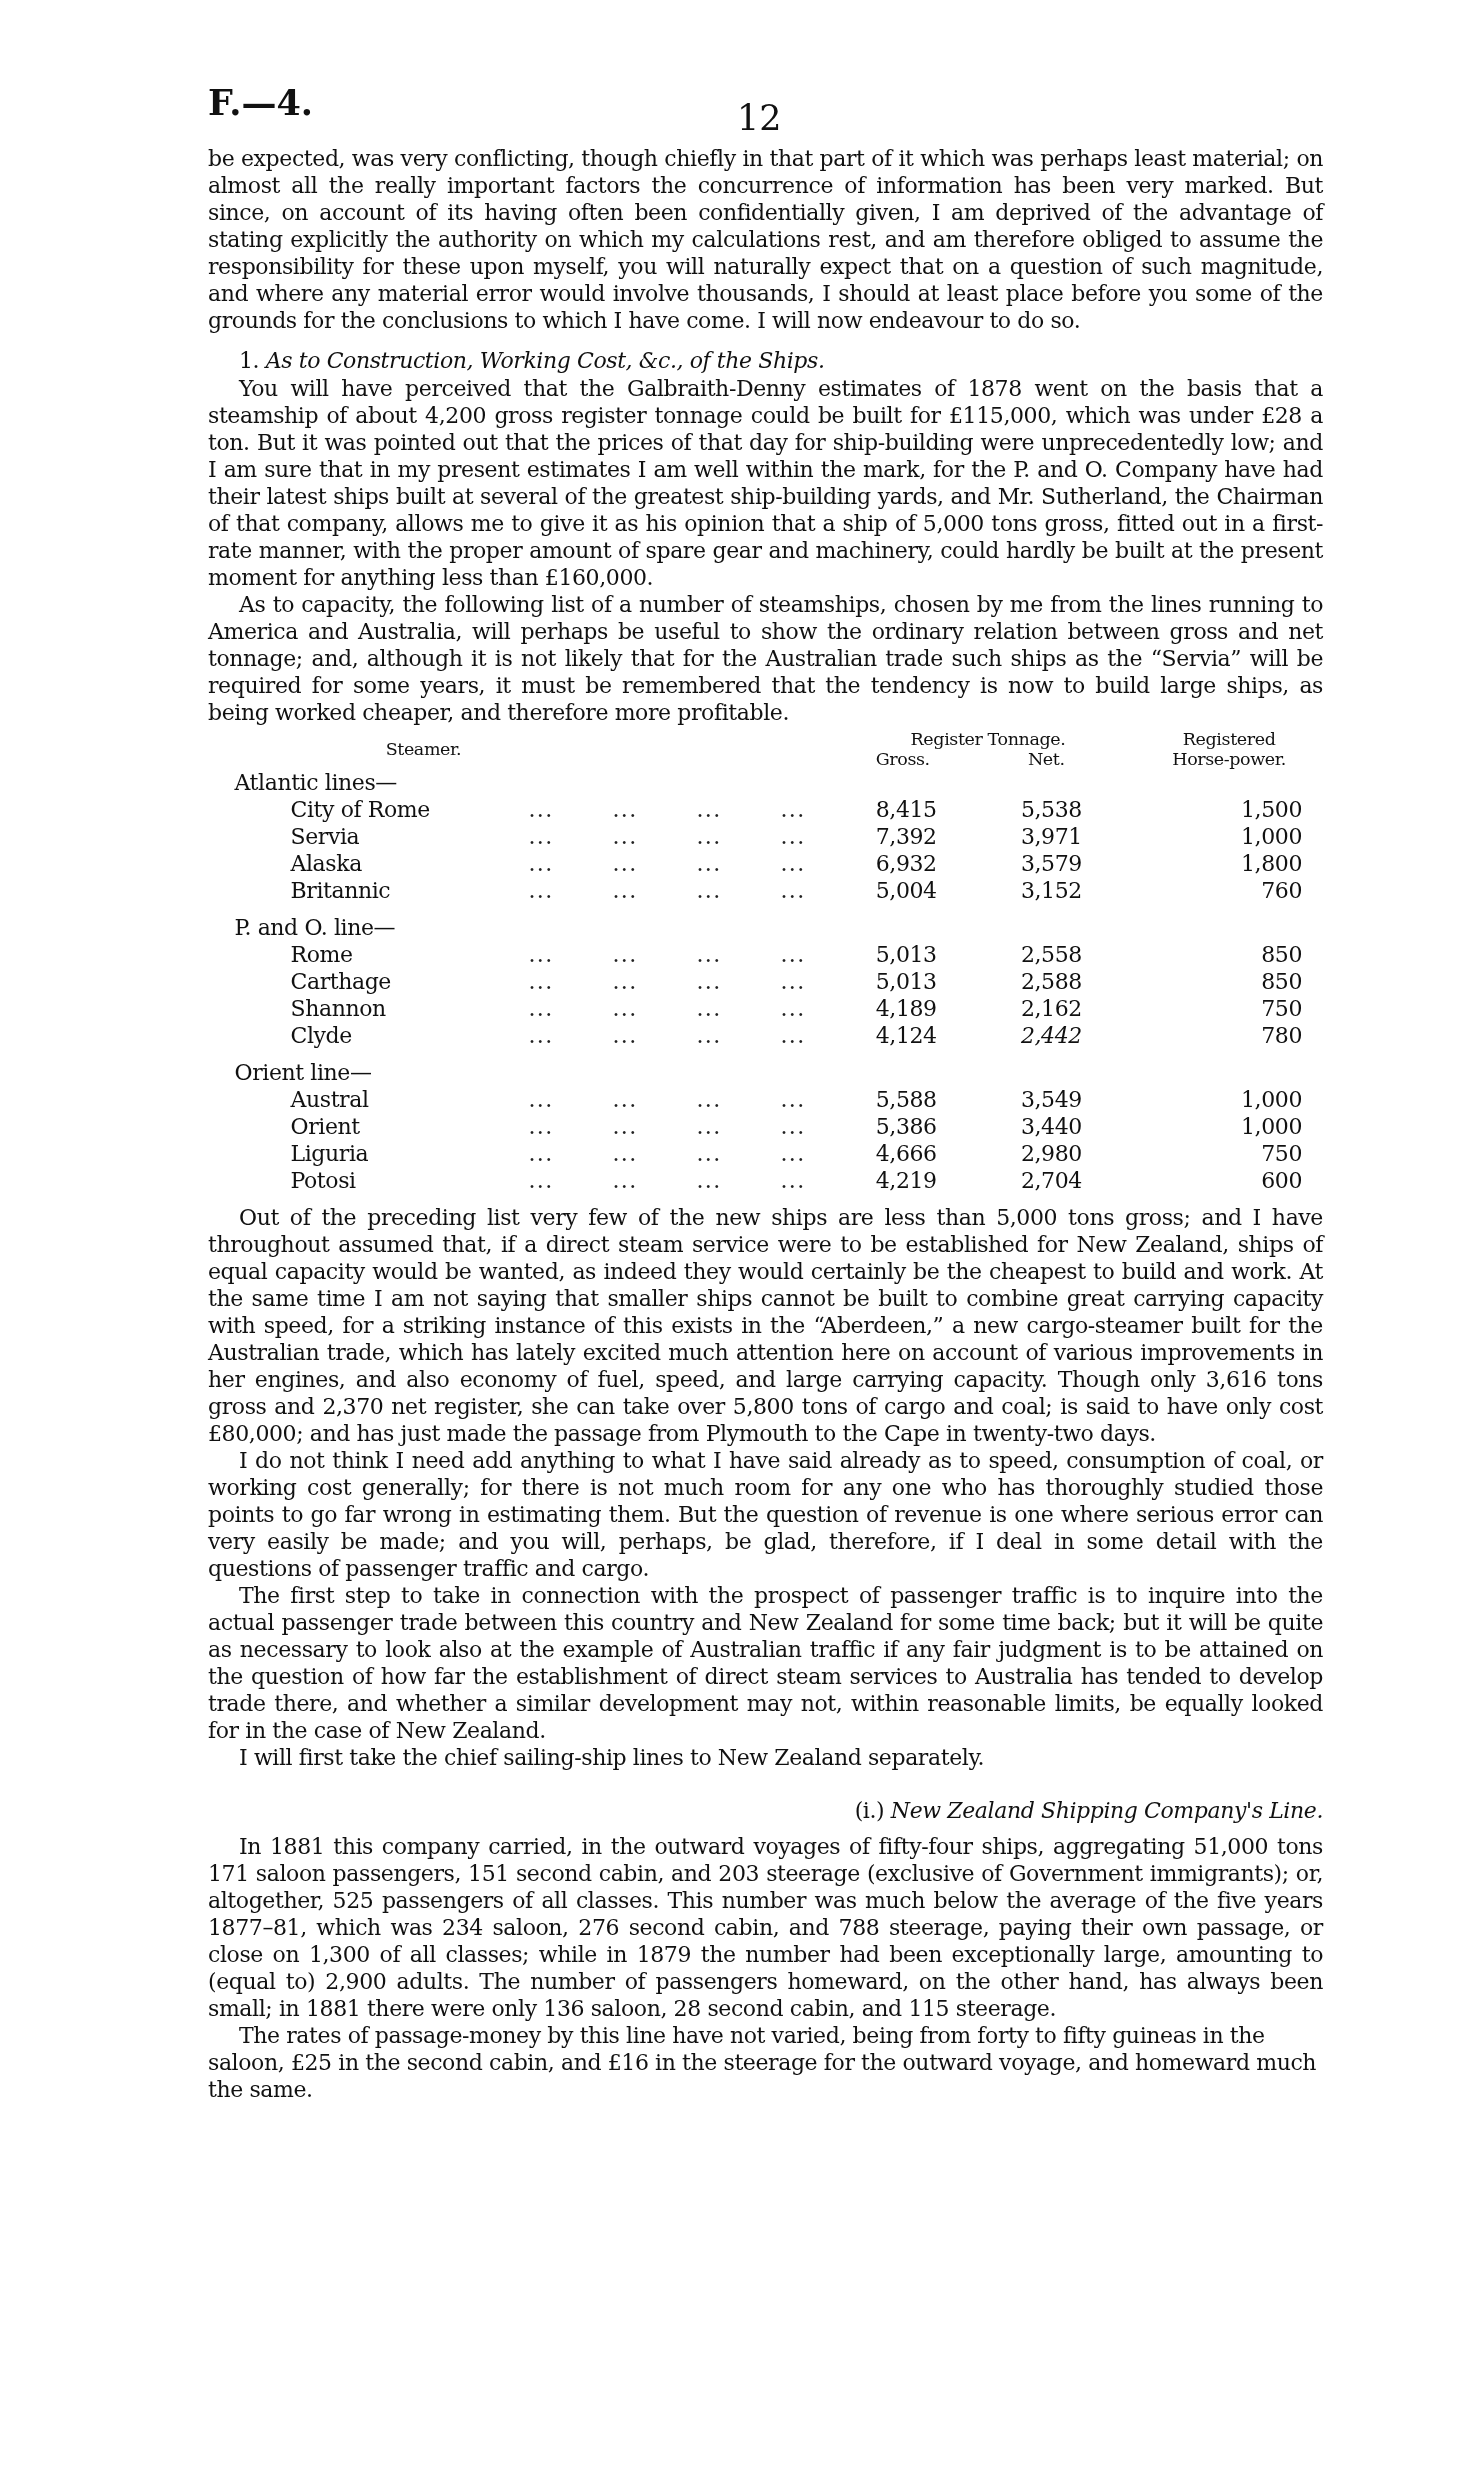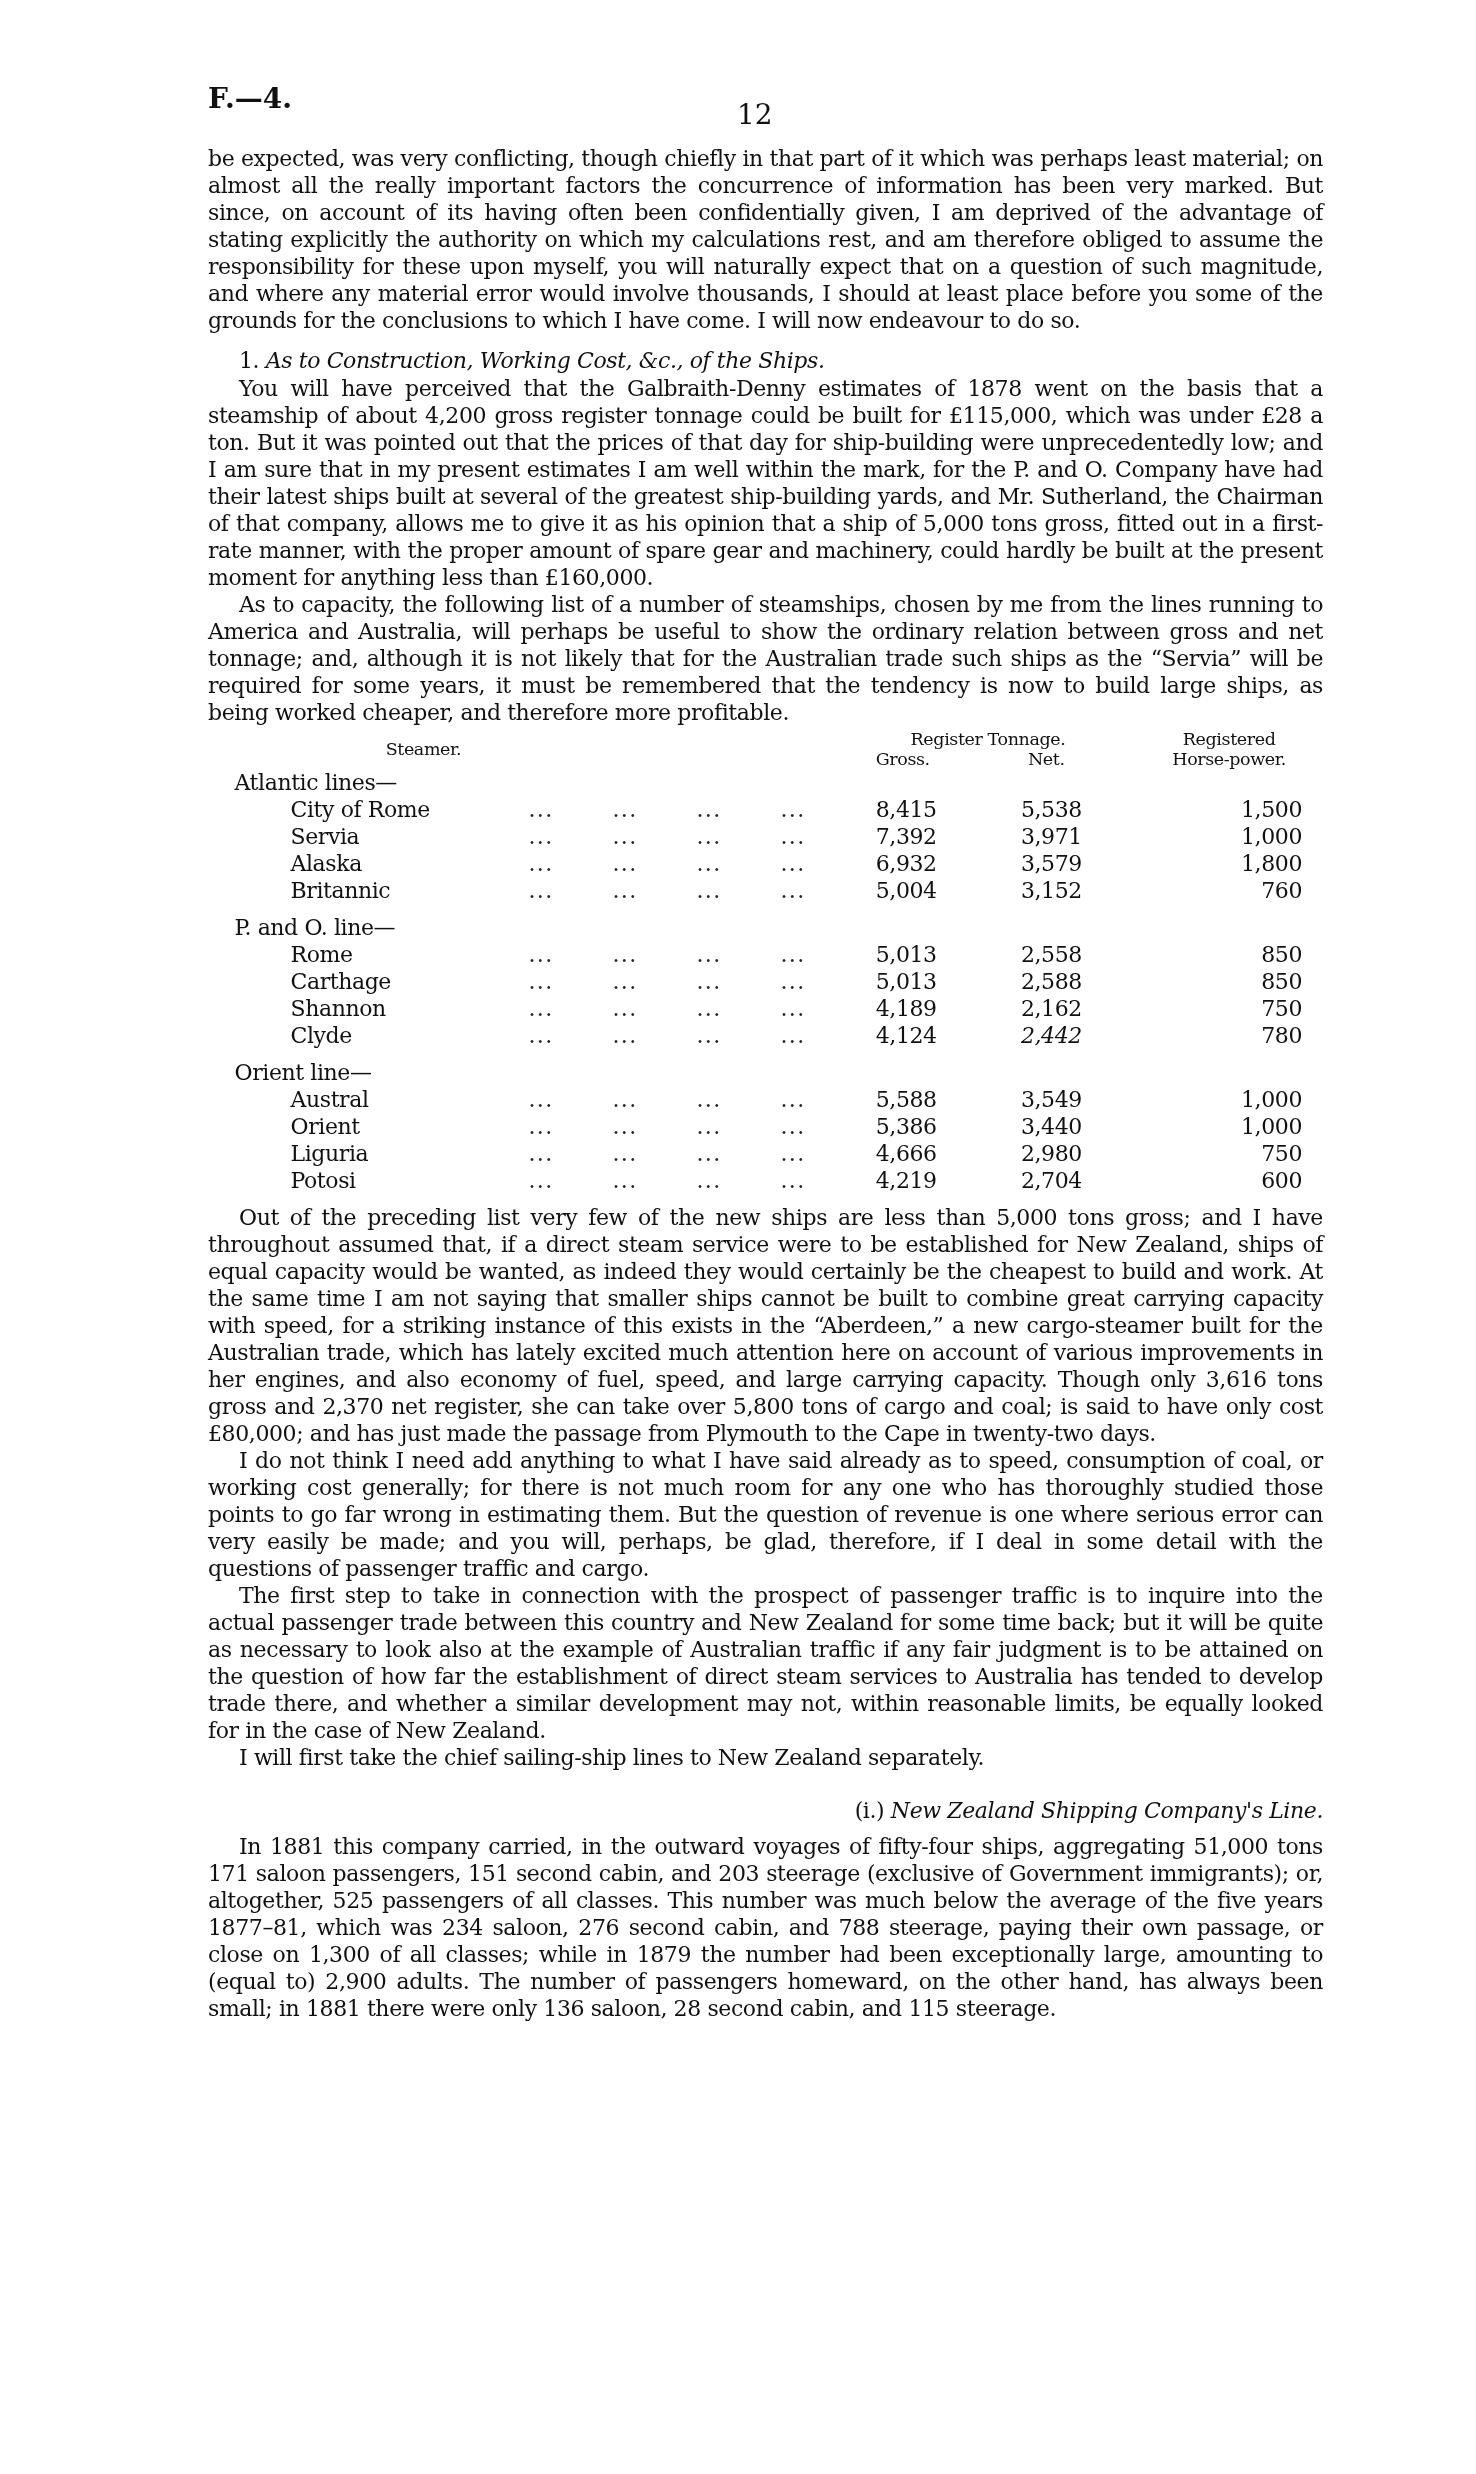--- a/index.html
+++ b/index.html
@@ -1,20 +1,20 @@
 <!DOCTYPE html>
 <html style="font-size:11.2px"><head>
 <meta charset="utf-8">
 <style>
   html, body { margin: 0; padding: 0; background: #ffffff; }
   body { width: 1477px; height: 2475px; position: relative; overflow: hidden;
          font-family: "DejaVu Serif", "Liberation Serif", serif; color: #111; }
   .page { position: absolute; left: 208px; top: 0; width: 1115px; }
   .header { position: absolute; top: 82px; left: 0; width: 1115px; height: 42px;
-            font-size: 28px; font-weight: bold; }
+            font-size: 35px; font-weight: bold; }
   .header .left { position: absolute; left: 0; top: 0; }
   .header .center { position: absolute; left: 489px; top: 16px; font-weight: normal; margin-left: 40px; }
   .body { position: absolute; top: 145px; left: 0; width: 1115px;
           font-size: 22px; line-height: 27px; letter-spacing: -0.4px; }
   p { margin: 0; text-align: justify; text-indent: 31px; }
   p.noindent { text-indent: 0; }
   .heading { margin: 12.6px 0 1.4px 0; text-indent: 31px; }
   .heading em { font-style: italic; }
   .center-heading { text-align: right; margin: 26.5px 0 8.4px 0; text-indent: 0; }
   .center-heading em { font-style: italic; }
@@ -169,15 +169,16 @@
     <p>I do not think I need add anything to what I have said already as to speed, consumption of coal, or working cost generally; for there is not much room for any one who has thoroughly studied those points to go far wrong in estimating them. But the question of revenue is one where serious error can very easily be made; and you will, perhaps, be glad, therefore, if I deal in some detail with the questions of passenger traffic and cargo.</p>
 
     <p>The first step to take in connection with the prospect of passenger traffic is to inquire into the actual passenger trade between this country and New Zealand for some time back; but it will be quite as necessary to look also at the example of Australian traffic if any fair judgment is to be attained on the question of how far the establishment of direct steam services to Australia has tended to develop trade there, and whether a similar development may not, within reasonable limits, be equally looked for in the case of New Zealand.</p>
     <p>I will first take the chief sailing-ship lines to New Zealand separately.</p>
 
     <div class="center-heading">
       <span>(i.)</span>
       <em>New Zealand Shipping Company's Line.</em>
     </div>
     <p>In 1881 this company carried, in the outward voyages of fifty-four ships, aggregating 51,000 tons 171 saloon passengers, 151 second cabin, and 203 steerage (exclusive of Government immigrants); or, altogether, 525 passengers of all classes. This number was much below the average of the five years 1877–81, which was 234 saloon, 276 second cabin, and 788 steerage, paying their own passage, or close on 1,300 of all classes; while in 1879 the number had been exceptionally large, amounting to (equal to) 2,900 adults. The number of passengers homeward, on the other hand, has always been small; in 1881 there were only 136 saloon, 28 second cabin, and 115 steerage.</p>
+    <p style="text-align:left;">The rates of passage-money by this line have not varied, being from forty to fifty guineas in the saloon, £25 in the second cabin, and £16 in the steerage for the outward voyage, and homeward much the same.</p>
   </div>
 </div>
 
 
 </body></html>

